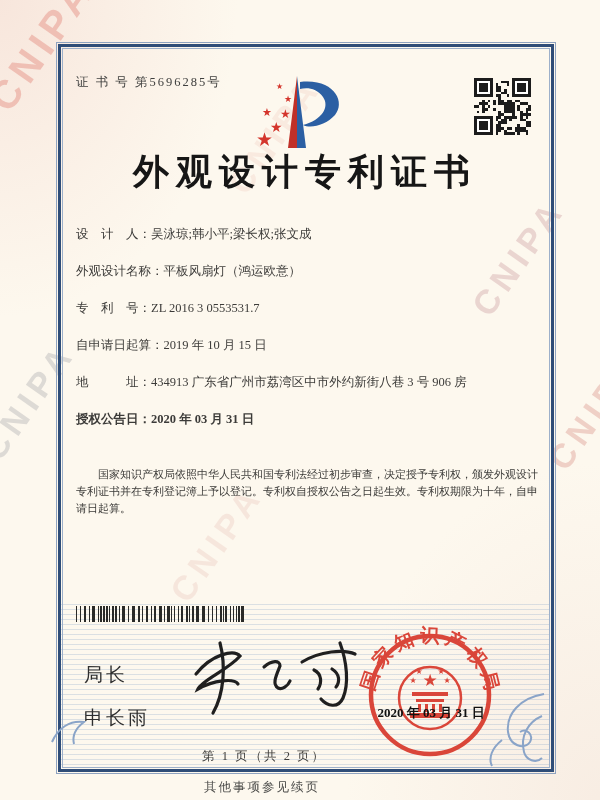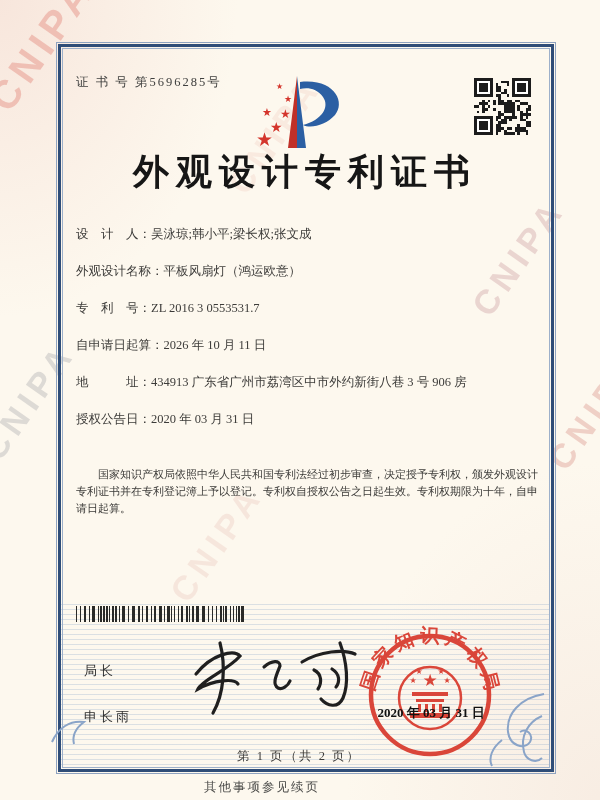--- a/index.html
+++ b/index.html
@@ -35,37 +35,37 @@
   .certno{position:absolute;left:76px;top:74px;font-size:12.5px;letter-spacing:2px;
     color:#40403f;z-index:3;white-space:pre;}
   .logo{position:absolute;left:248px;top:74px;z-index:3;}
   .qr{position:absolute;left:474px;top:78px;z-index:3;}
   .title{position:absolute;left:56px;top:148px;width:498px;text-align:center;
     font-size:36px;font-weight:bold;letter-spacing:7px;color:#161616;z-index:3;}
   
   .fields{position:absolute;left:76px;top:226px;width:462px;z-index:3;}
   .frow{height:22px;margin-bottom:15px;font-size:12.5px;color:#3c3b39;white-space:pre;}
   .frow .lab,.frow .val{white-space:pre;}
-  .grantrow{display:flex;}
+  .grantrow{display:flex;font-weight:bold;}
   .grant2{margin-left:58px;}
   
   .paras{position:absolute;left:76px;top:466px;width:462px;z-index:3;
     font-size:11px;line-height:1.55;color:#3c3b39;text-align:justify;}
   .paras p{margin:0;text-indent:2em;}
   
   .barcode{position:absolute;left:76px;top:606px;z-index:3;}
-  .director{position:absolute;left:84px;top:662px;z-index:3;font-size:13px;
+  .director{position:absolute;left:84px;top:662px;z-index:3;font-size:19px;
     letter-spacing:3px;color:#2e2e2e;}
-  .director .dname{margin-top:28px;font-family:Liberation Serif, serif;}
+  .director .dname{margin-top:17px;font-family:Liberation Serif, serif;}
   .sig{position:absolute;left:168px;top:636px;z-index:4;}
   .seal{position:absolute;left:355px;top:620px;z-index:4;}
   .sealdate{position:absolute;left:358px;top:704px;width:146px;text-align:center;
     z-index:5;font-size:13px;font-weight:bold;color:#111;white-space:pre;}
   .pageinfo{position:absolute;left:56px;top:748px;width:416px;text-align:center;
-    font-size:12.5px;letter-spacing:2px;color:#3c3b39;z-index:3;white-space:pre;margin-left:35px;}
+    font-size:12.5px;letter-spacing:2px;color:#3c3b39;z-index:3;white-space:pre;}
   .footnote{position:absolute;left:0;top:779px;width:524px;text-align:center;
     font-size:12.5px;letter-spacing:2px;color:#4a4a48;z-index:3;}
   .flourish{position:absolute;z-index:2;}
   .fl-br{left:462px;top:688px;}
   .fl-bl{left:48px;top:706px;}
 </style>
 </head>
 <body>
 
 <div class="page">
@@ -236,21 +236,21 @@
         <rect x="2" y="16" width="3" height="3" fill="#1c1c1c"></rect>
       </svg>
   </div>
 
   <div class="title">外观设计专利证书</div>
 
   <div class="fields">
     <div class="frow"><span class="lab">设　计　人：</span><span class="val">吴泳琼;韩小平;梁长权;张文成</span></div>
     <div class="frow"><span class="lab">外观设计名称：</span><span class="val">平板风扇灯（鸿运欧意）</span></div>
     <div class="frow"><span class="lab">专　利　号：</span><span class="val">ZL 2016 3 0553531.7</span></div>
-    <div class="frow"><span class="lab">自申请日起算：</span><span class="val">2026 年 10 月 11 日</span></div>
+    <div class="frow"><span class="lab">自申请日起算：</span><span class="val">2019 年 10 月 15 日</span></div>
     <div class="frow"><span class="lab">地　　　址：</span><span class="val">434913 广东省广州市荔湾区中市外约新街八巷 3 号 906 房</span></div>
     <div class="frow grantrow">
       <span><span class="lab">授权公告日：</span><span class="val">2020 年 03 月 31 日</span></span>
     </div>
   </div>
 
   <div class="paras">
     <p>国家知识产权局依照中华人民共和国专利法经过初步审查，决定授予专利权，颁发外观设计专利证书并在专利登记簿上予以登记。专利权自授权公告之日起生效。专利权期限为十年，自申请日起算。</p>
   </div>
 

